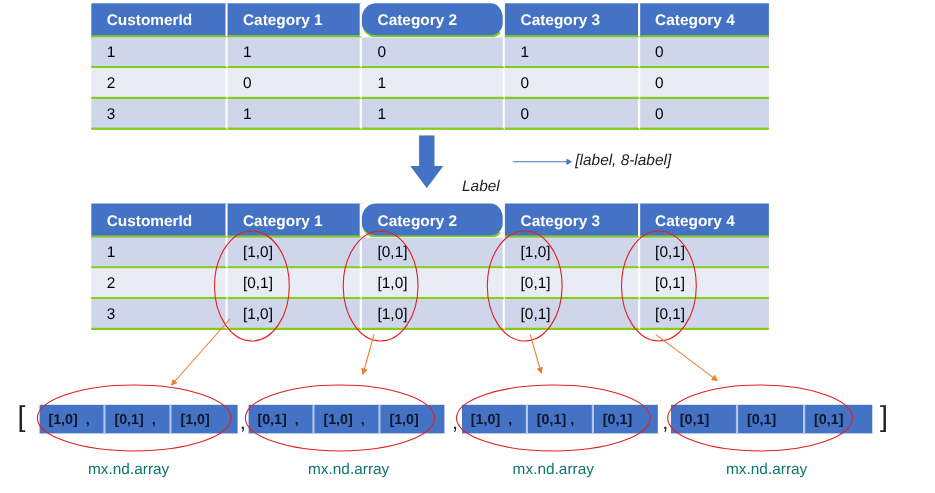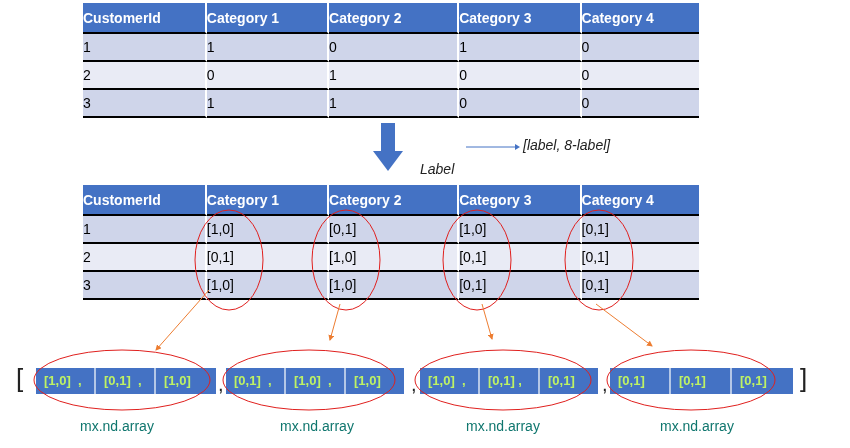--- a/index.html
+++ b/index.html
@@ -1,41 +1,41 @@
 <!DOCTYPE html>
 <html><head>
 <meta charset="utf-8">
 <style>
   html, body { margin:0; padding:0; background:#ffffff; }
   body { width:850px; height:448px; position:relative; overflow:hidden;
          font-family:"Liberation Sans", sans-serif; color:#000; }
   .tbl { position:absolute; left:83px; width:616px; border-collapse:separate; border-spacing:0; }
-  .tbl td, .tbl th { height:22px; padding:0 0 0 0; font-size:14px; text-align:left;
-         border-right:2px solid #ffffff; border-bottom:2px solid #000000; box-sizing:border-box; }
+  .tbl td, .tbl th { height:22px; padding:0 0 0 14px; font-size:14px; text-align:left;
+         border-right:2px solid #ffffff; border-bottom:2px solid #84cc16; box-sizing:border-box; }
   .tbl th { background:#4472c4; color:#fff; font-weight:bold; height:31px; font-size:14px; }
   .tbl tr.odd td { background:#cfd5ea; }
   .tbl tr.even td { background:#e9ebf5; }
   .tbl td:last-child, .tbl th:last-child { border-right:none; }
   .t1 { top:3px; }
   .t2 { top:185px; }
-  .col0 { width:125px; } .col1 { width:124px; } .col2 { width:132px; } .col3 { width:124px;margin-left:15px; } .col4 { width:119px; }
+  .col0 { width:125px; } .col1 { width:124px; } .col2 { width:132px;border-radius:13px; } .col3 { width:124px;margin-left:15px; } .col4 { width:119px; }
   .tbl tr td { height:28px; }
 
   .down-arrow { position:absolute; left:373px; top:123px; width:30px; height:48px; }
   .legend { position:absolute; left:420px; top:137px; font-size:14px; font-style:italic; color:#222; }
   .legend .lbl { position:absolute; left:0; top:0; white-space:nowrap;margin-top:24px; }
   .legend .res { position:absolute; left:103px; top:0; white-space:nowrap; }
   .legend svg { position:absolute; left:46px; top:7px; }
 
   .overlay { position:absolute; left:0; top:0; pointer-events:none; }
 
   .bracket { position:absolute; font-size:26px; top:363px; color:#222; }
   .comma { position:absolute; font-size:20px; top:373px; color:#222; }
   .group { position:absolute; top:368px; height:26px; display:flex; }
-  .cell { background:#4472c4; color:#bef264; font-weight:bold; font-size:13px; height:26px;
+  .cell { background:#4472c4; color:#0f172a; font-weight:bold; font-size:13px; height:26px;
           line-height:26px; box-sizing:border-box; border-right:2px solid #b4c7e7; padding-left:8px; white-space:pre; }
   .cell:last-child { border-right:none; }
   .caption { position:absolute; top:418px; font-size:14px; color:#0f766e; }
 </style>
 </head>
 <body>
 
 <table class="tbl t1">
   <tbody>
       <tr>

